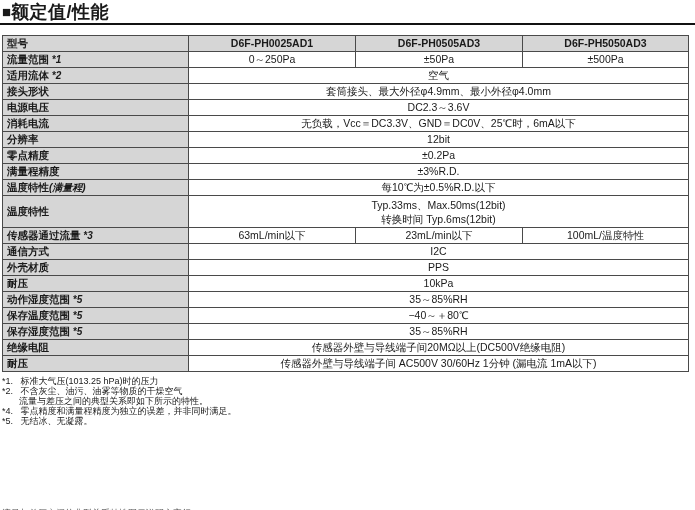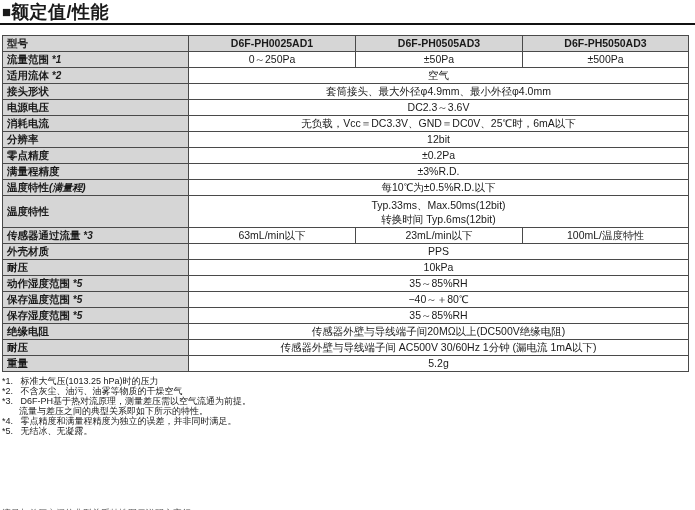--- a/index.html
+++ b/index.html
@@ -152,20 +152,24 @@
           <td class="value-cell two-line" colspan="3">Typ.33ms、Max.50ms(12bit)
 转换时间 Typ.6ms(12bit)</td>
         </tr>
         <tr>
           <td class="label-cell">传感器通过流量<i class="note"> *3</i></td>
           <td class="value-cell">63mL/min以下</td>
           <td class="value-cell">23mL/min以下</td>
           <td class="value-cell">100mL/温度特性</td>
         </tr>
         <tr>
+          <td class="label-cell">通信方式</td>
+          <td class="value-cell" colspan="3">I2C</td>
+        </tr>
+        <tr>
           <td class="label-cell">外壳材质</td>
           <td class="value-cell" colspan="3">PPS</td>
         </tr>
         <tr>
           <td class="label-cell">耐压</td>
           <td class="value-cell" colspan="3">10kPa</td>
         </tr>
         <tr>
           <td class="label-cell">动作湿度范围<i class="note"> *5</i></td>
           <td class="value-cell" colspan="3">35～85%RH</td>
@@ -179,32 +183,27 @@
           <td class="value-cell" colspan="3">35～85%RH</td>
         </tr>
         <tr>
           <td class="label-cell">绝缘电阻</td>
           <td class="value-cell" colspan="3">传感器外壁与导线端子间20MΩ以上(DC500V绝缘电阻)</td>
         </tr>
         <tr>
           <td class="label-cell">耐压</td>
           <td class="value-cell" colspan="3">传感器外壁与导线端子间 AC500V  30/60Hz 1分钟 (漏电流 1mA以下)</td>
         </tr>
-        <tr>
-          <td class="label-cell">重量</td>
-          <td class="value-cell" colspan="3">5.2g</td>
-        </tr>
       </tbody>
   </table>
 
   <div class="footnotes">
 
   <div class="footnote-line"><span class="fn-marker">*1.</span><span> 标准大气压(1013.25 hPa)时的压力</span></div>
       <div class="footnote-line"><span class="fn-marker">*2.</span><span> 不含灰尘、油污、油雾等物质的干燥空气</span></div>
-      <div class="footnote-line"><span class="fn-marker">*3.</span><span> D6F-PH基于热对流原理，测量差压需以空气流通为前提。</span></div>
       <div class="footnote-line indent"><span> 流量与差压之间的典型关系即如下所示的特性。</span></div>
       <div class="footnote-line"><span class="fn-marker">*4.</span><span> 零点精度和满量程精度为独立的误差，并非同时满足。</span></div>
       <div class="footnote-line"><span class="fn-marker">*5.</span><span> 无结冰、无凝露。</span></div>
     </div>
 
   <div class="clipped-strip">流量与差压之间的典型关系特性图示说明文字行</div>
 
 </div>
 
 </body></html>

